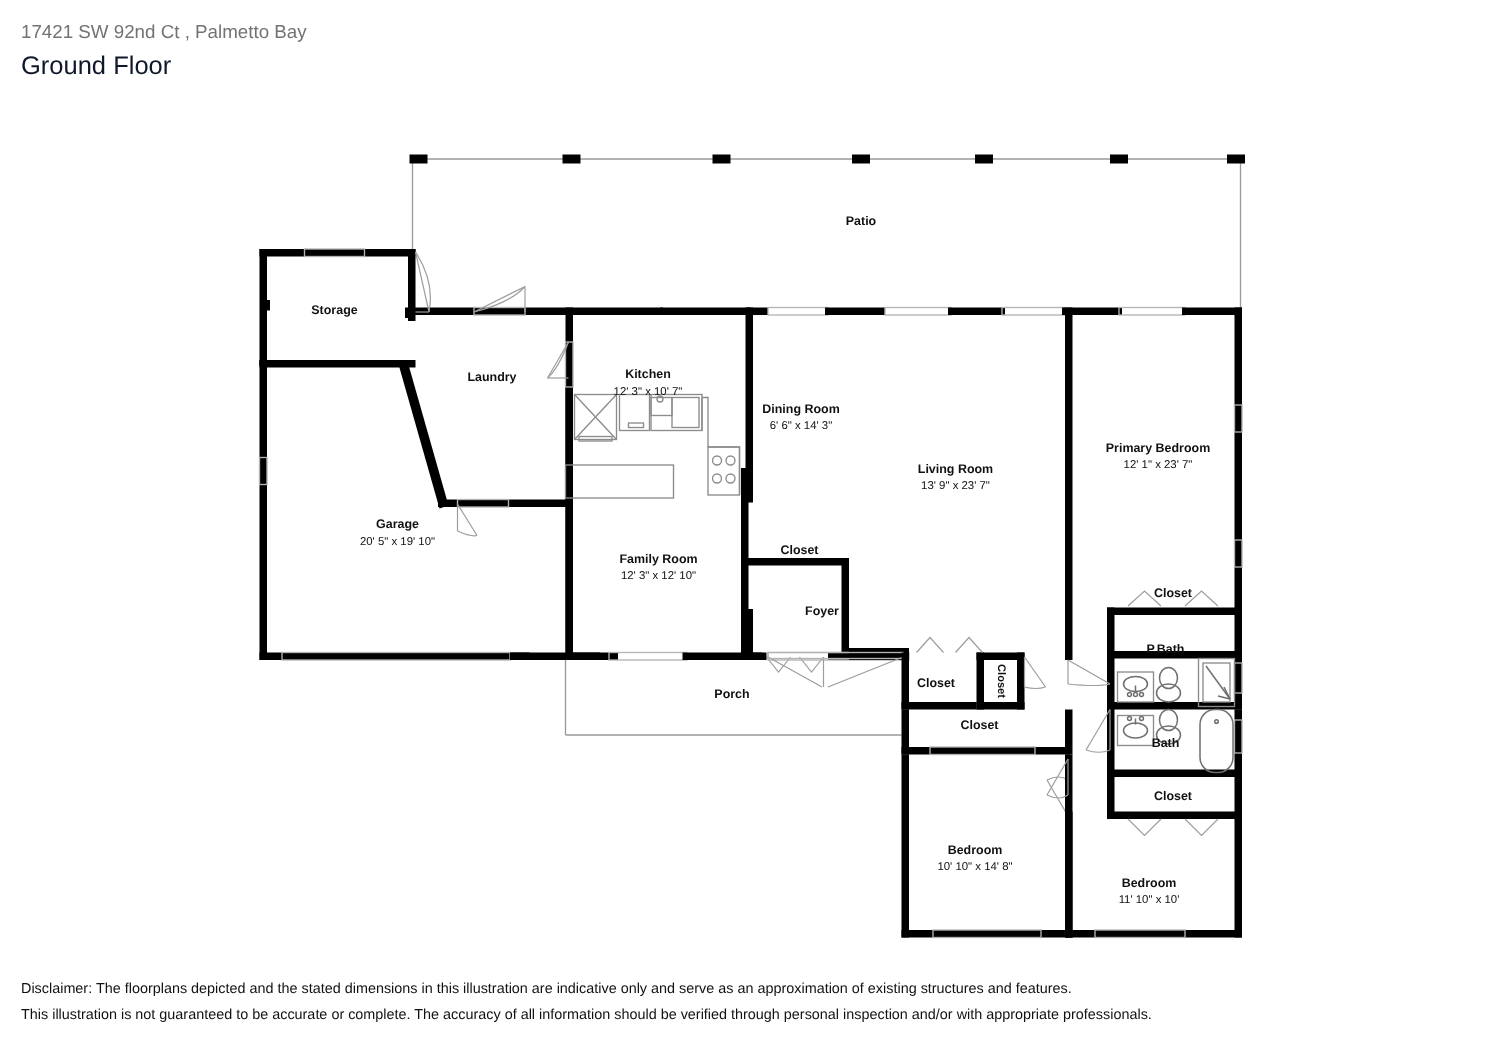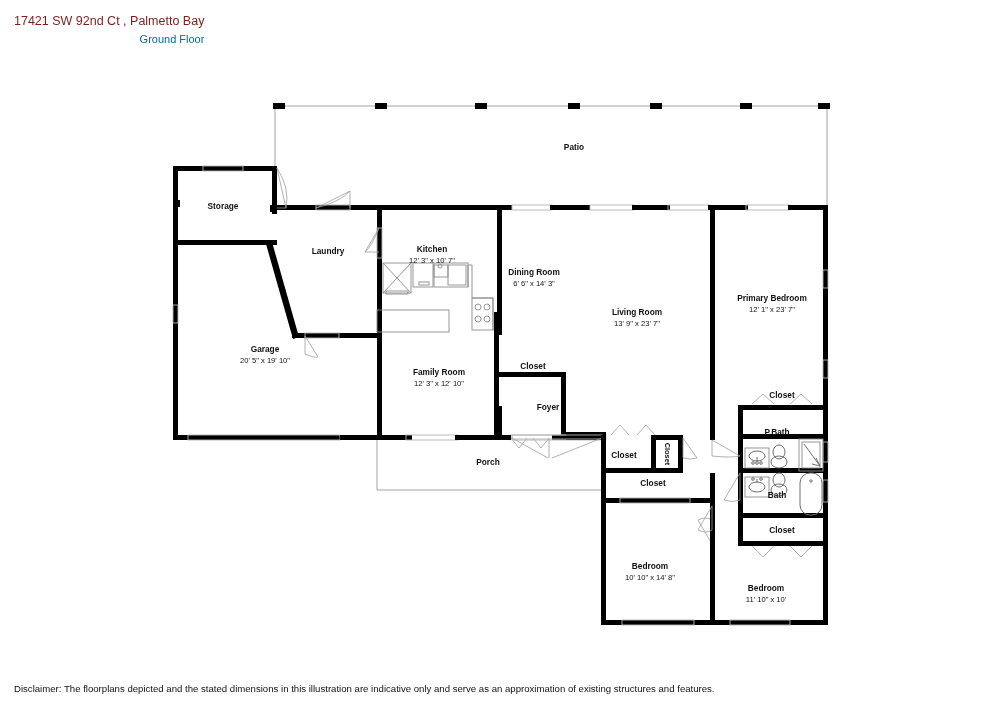--- a/index.html
+++ b/index.html
@@ -17,28 +17,27 @@
     overflow: hidden;
   }
   #header {
     position: absolute;
     left: 14px;
     top: 12px;
     line-height: 1.55;
   }
   #header .addr {
     font-size: 12.5px;
-    color: #7f1d1d;
+    color: #737373;
     white-space: nowrap;
   }
   #header .floor {
-    font-size: 11px;
-    color: #0369a1;
+    font-size: 17px;
+    color: #0f172a;
     white-space: nowrap;
-    text-align: right;
   }
   #plan-wrap {
     position: absolute;
     left: 0;
     top: 60px;
     width: 848px;
     height: 580px;
   }
   svg.plan {
     display: block;
@@ -71,21 +70,20 @@
     position: absolute;
     left: 14px;
     top: 652px;
     width: 975px;
     line-height: 1.75;
   }
   #footer div {
     font-size: 9.6px;
     color: #111111;
     white-space: nowrap;
-    margin-top: 29px;
   }
 </style>
 </head>
 <body>
 
 <div id="header">
   <div class="addr">17421 SW 92nd Ct , Palmetto Bay</div>
   <div class="floor">Ground Floor</div>
 </div>
 
@@ -412,13 +410,14 @@
 
     <text class="lbl" x="766" y="529">Bedroom</text>
     <text class="dim" x="766" y="540">11' 10" x 10'</text>
   </g>
 
 </svg>
 </div>
 
 <div id="footer">
   <div>Disclaimer: The floorplans depicted and the stated dimensions in this illustration are indicative only and serve as an approximation of existing structures and features.</div>
+  <div>This illustration is not guaranteed to be accurate or complete. The accuracy of all information should be verified through personal inspection and/or with appropriate professionals.</div>
 </div>
 
 </body></html>

